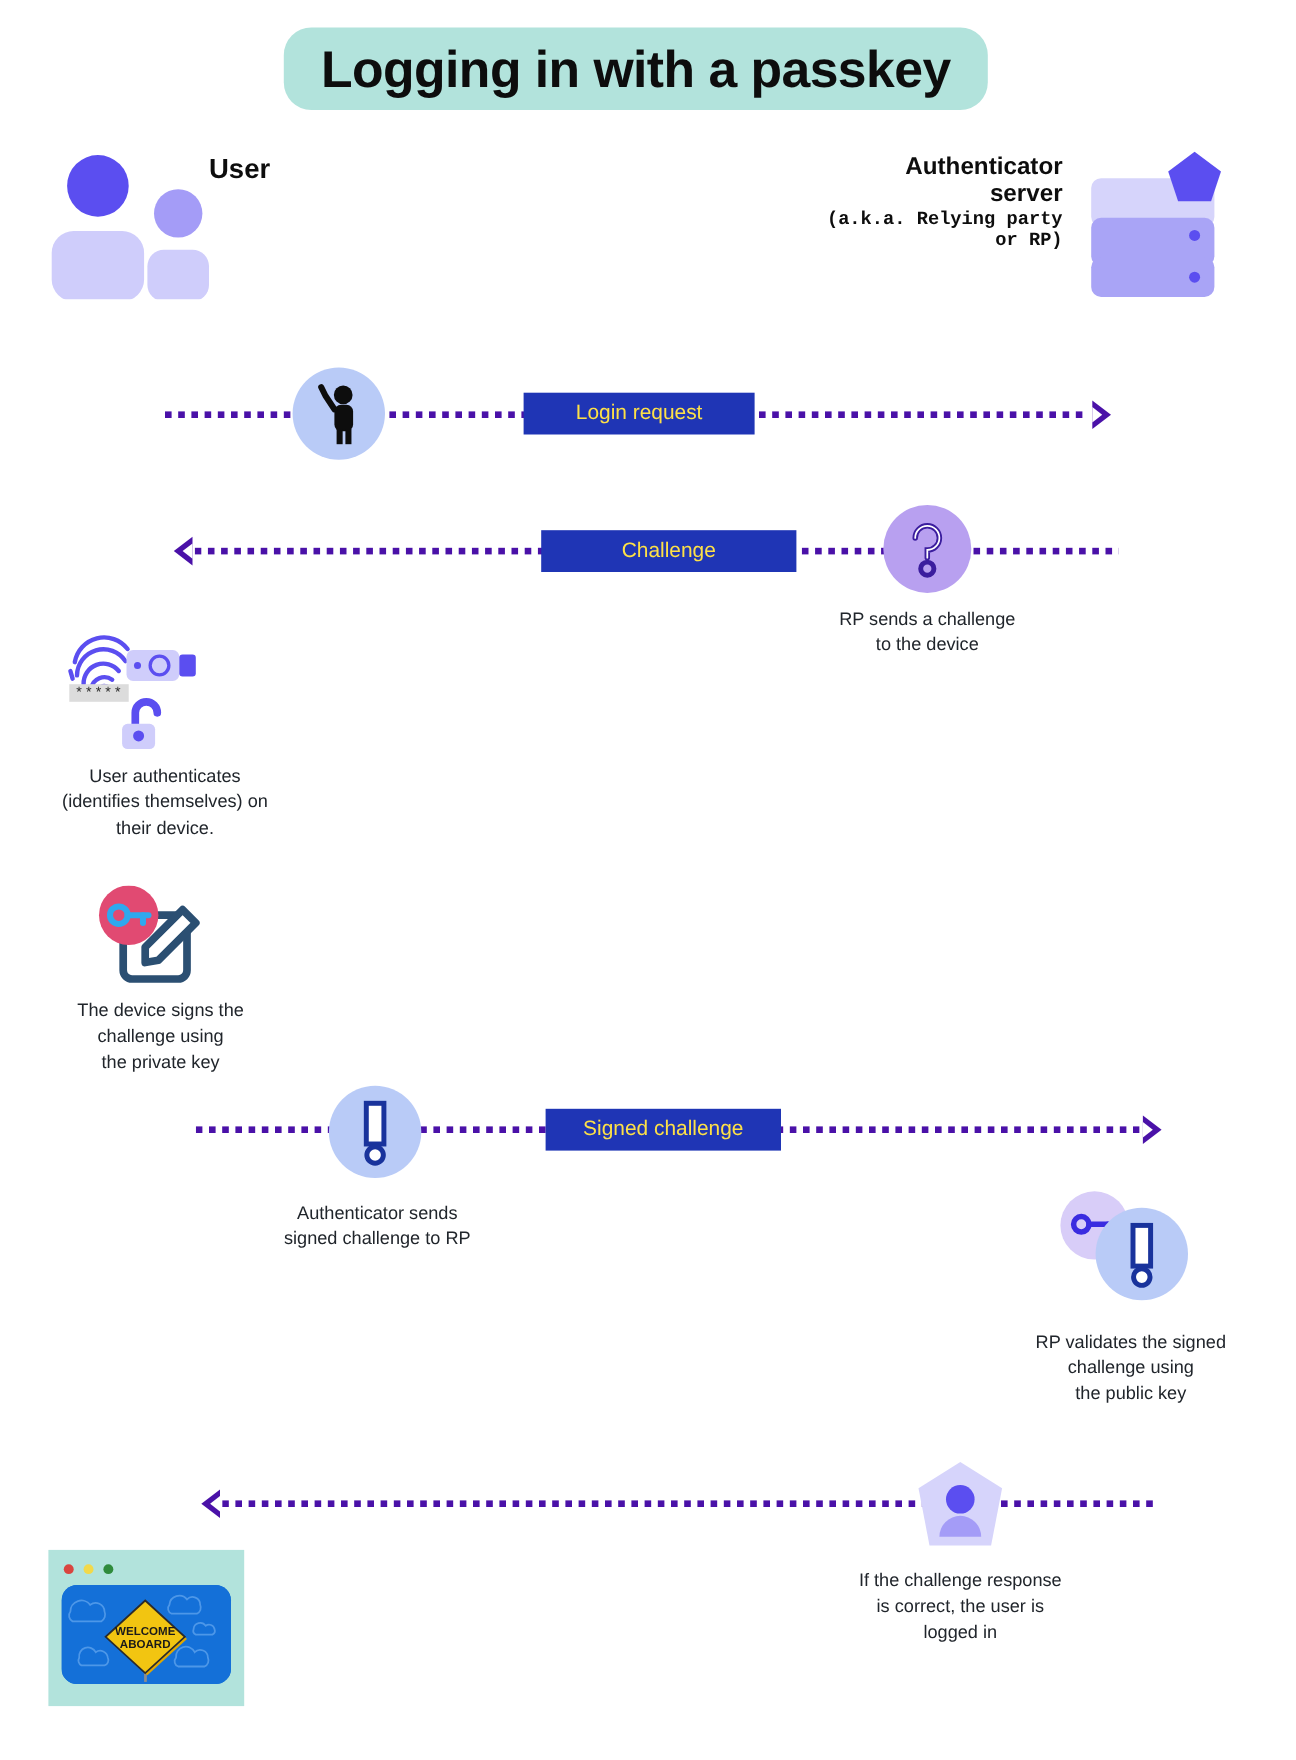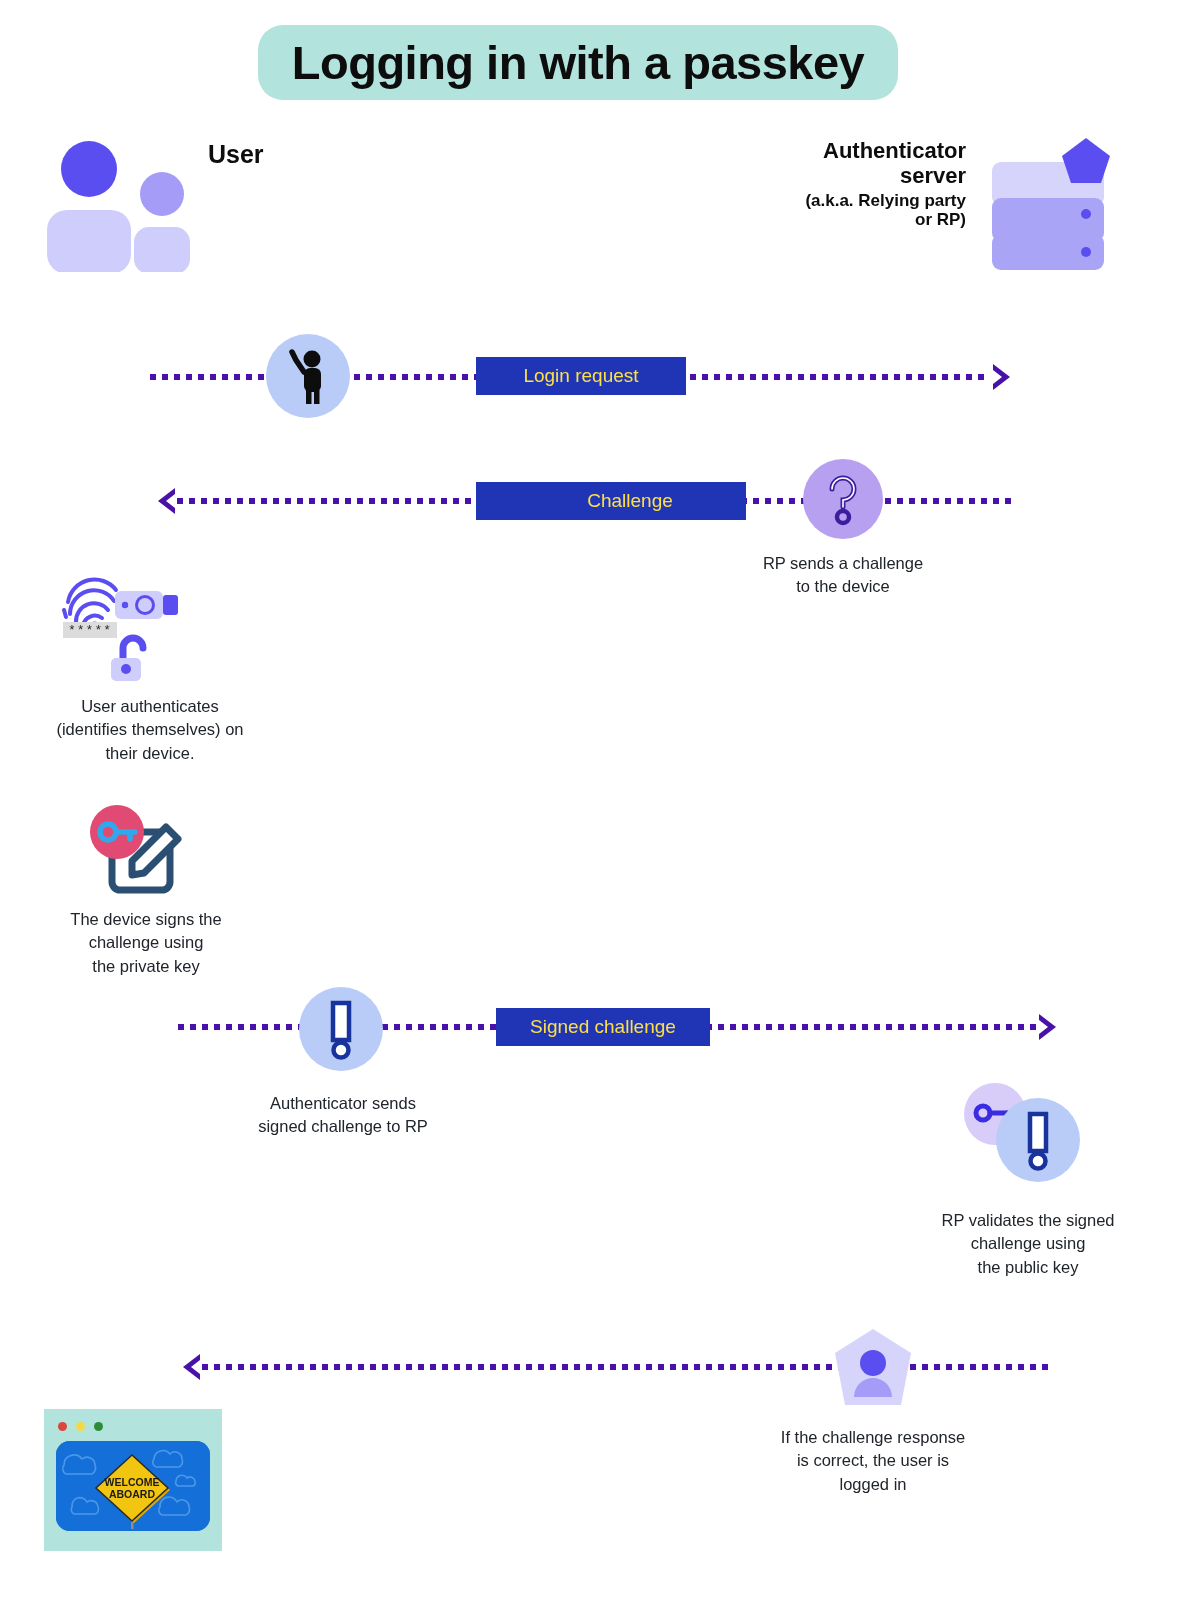--- a/index.html
+++ b/index.html
@@ -41,35 +41,36 @@
   }
 
   
   .actor-label {
     position: absolute;
     font-weight: 700;
     color: #0d0d0d;
     line-height: 1.15;
   }
   #user-label {
-    left: 208px;
+    left: 190px;
     top: 140px;
     font-size: 25px;
   }
   #server-label {
     right: 212px;
     top: 138px;
     font-size: 22px;
     text-align: right;
     width: 260px;
   }
   #server-label .sub {
     font-size: 17px;
     display: block;
     margin-top: 2px;
+    font-family: Liberation Mono, monospace;
   }
 
   
   .caption {
     position: absolute;
     font-size: 16.5px;
     line-height: 1.42;
     color: #20252b;
     text-align: center;
     white-space: pre-line;
@@ -221,21 +222,21 @@
       <path d="M19 24 L11 12 L7 4" stroke="#0d0d0d" stroke-width="5.5" fill="none" stroke-linecap="round"></path>
     </svg>
   </div>
   <div class="badge" style="left:476px;top:357px;width:210px;">Login request</div>
 
   <div class="flow-row" style="left:155px;top:498px;width:865px;">
     <div class="dotline" style="left:22px;width:840px;"></div>
     <div class="arrowhead arrow-left" style="left:3px;"></div>
     <div class="arrow-notch-left" style="left:11px;"></div>
   </div>
-  <div class="badge" style="left:476px;top:482px;width:232px;padding-left:38px;">Challenge</div>
+  <div class="badge" style="left:492px;top:482px;width:232px;">Challenge</div>
   <div class="bubble bubble-purple" style="left:803px;top:459px;width:80px;height:80px;">
     <svg width="48" height="58" viewBox="0 0 48 58">
       <path d="M13 19 A11 11 0 1 1 24 30 L24 37" stroke="#3b1d9e" stroke-width="5" fill="none" stroke-linecap="round"></path>
       <path d="M13 19 A11 11 0 1 1 24 30 L24 37" stroke="#ffffff" stroke-width="1.6" fill="none" stroke-linecap="round"></path>
       <circle cx="24" cy="47" r="6" fill="none" stroke="#3b1d9e" stroke-width="4.5"></circle>
     </svg>
   </div>
   <div class="caption" style="left:733px;top:552px;width:220px;">RP sends a challenge
 to the device</div>
 

